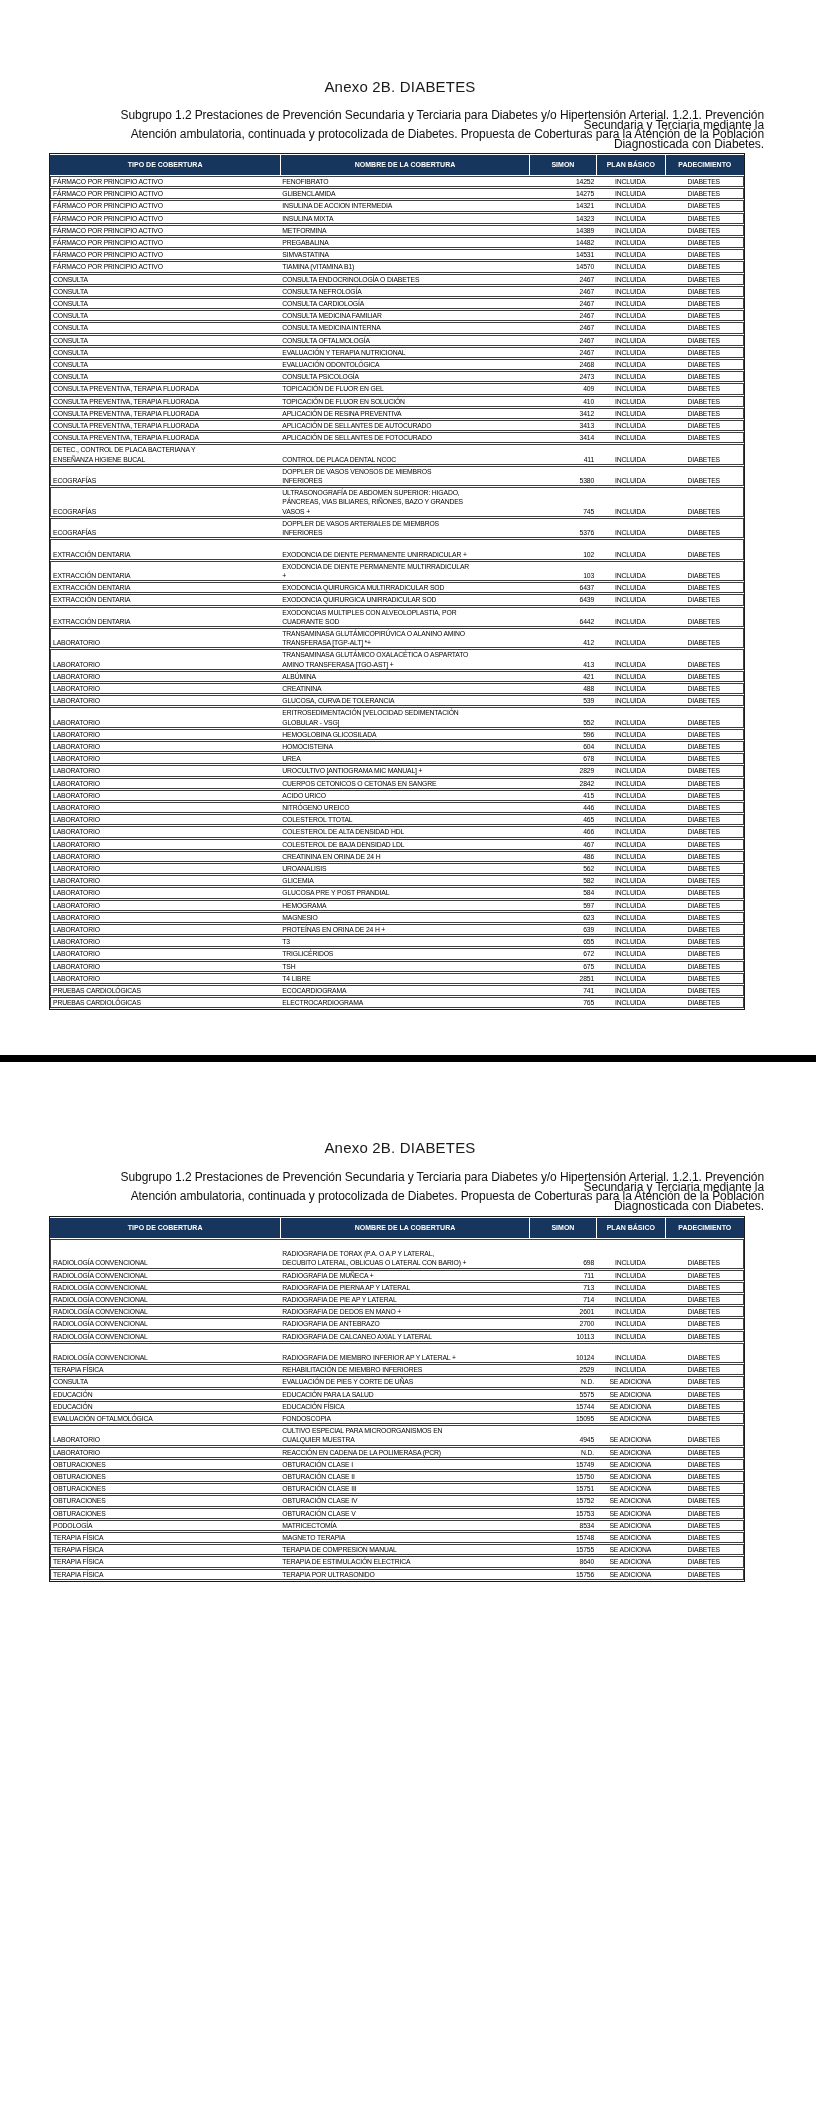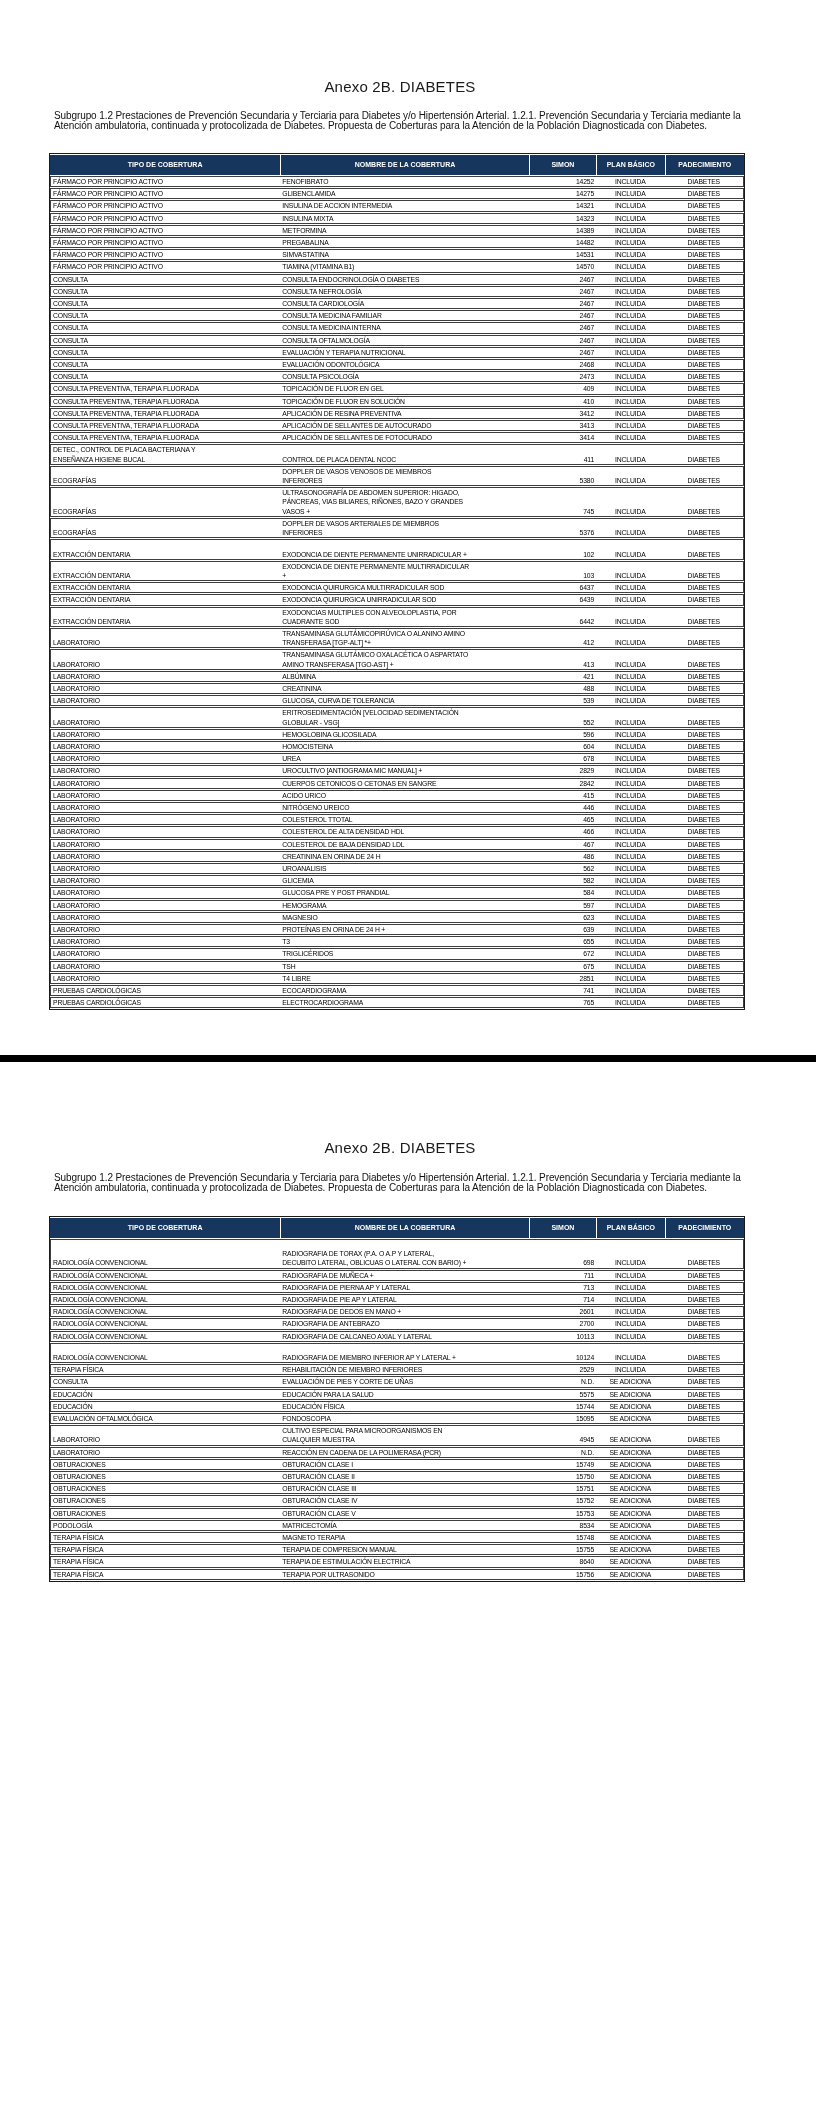--- a/index.html
+++ b/index.html
@@ -10,23 +10,23 @@
     font-family:"Liberation Sans", sans-serif;
     color:#000;
     overflow:hidden;
   }
   .page-title{
     position:absolute;left:0;width:800px;
     text-align:center;
     font-size:15px;letter-spacing:.2px;color:#1a1a1a;
   }
   .page-subtitle{
-    position:absolute;left:54px;width:700px;
-    text-align:left;
-    font-size:10px;line-height:9.6px;letter-spacing:-0.1px;
+    position:absolute;left:64px;width:700px;
+    text-align:right;
+    font-size:12px;line-height:9.6px;letter-spacing:-0.1px;
     white-space:pre-line;color:#111;
   }
   .tbl-wrap{
     position:absolute;left:49px;width:694px;
     border:1.6px solid #1a1a1a;
     background:#fff;
   }
   table.cov{
     width:100%;
     border-collapse:separate;border-spacing:0 1px;

